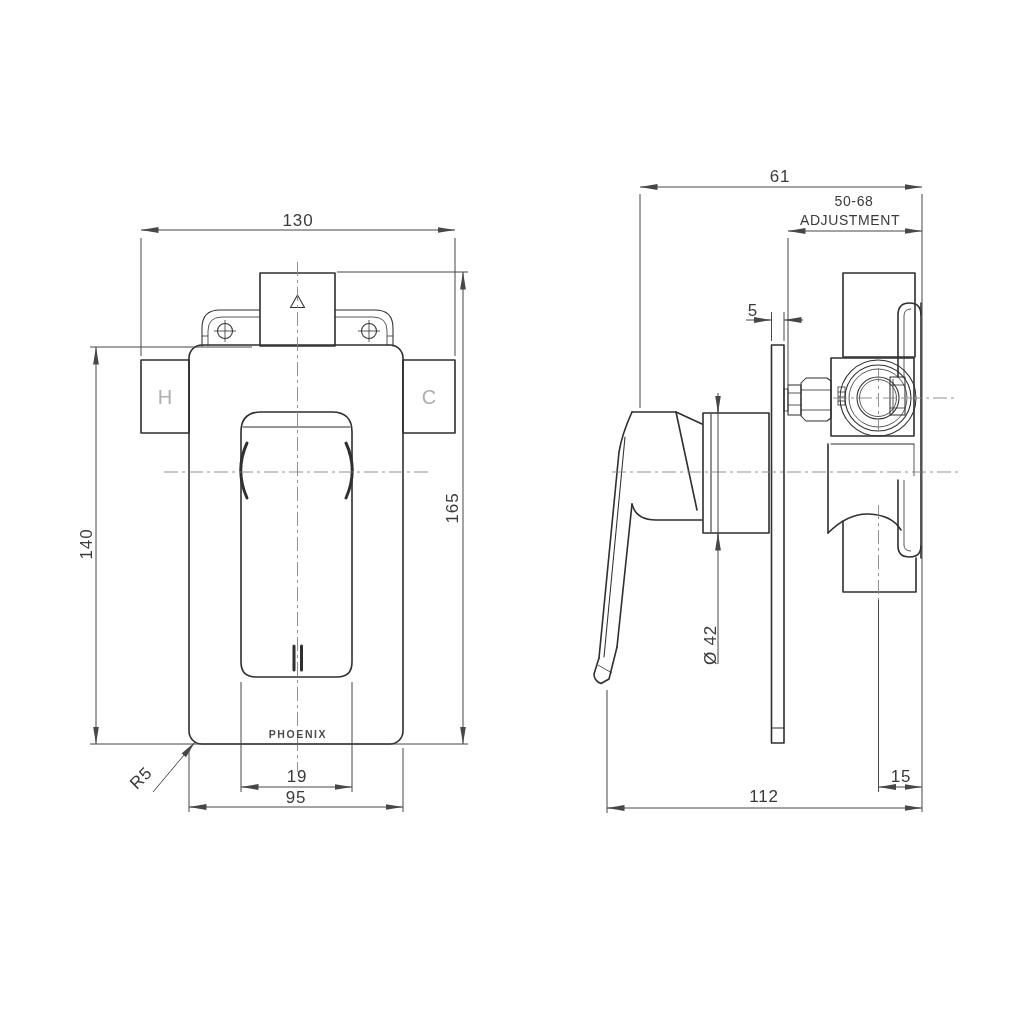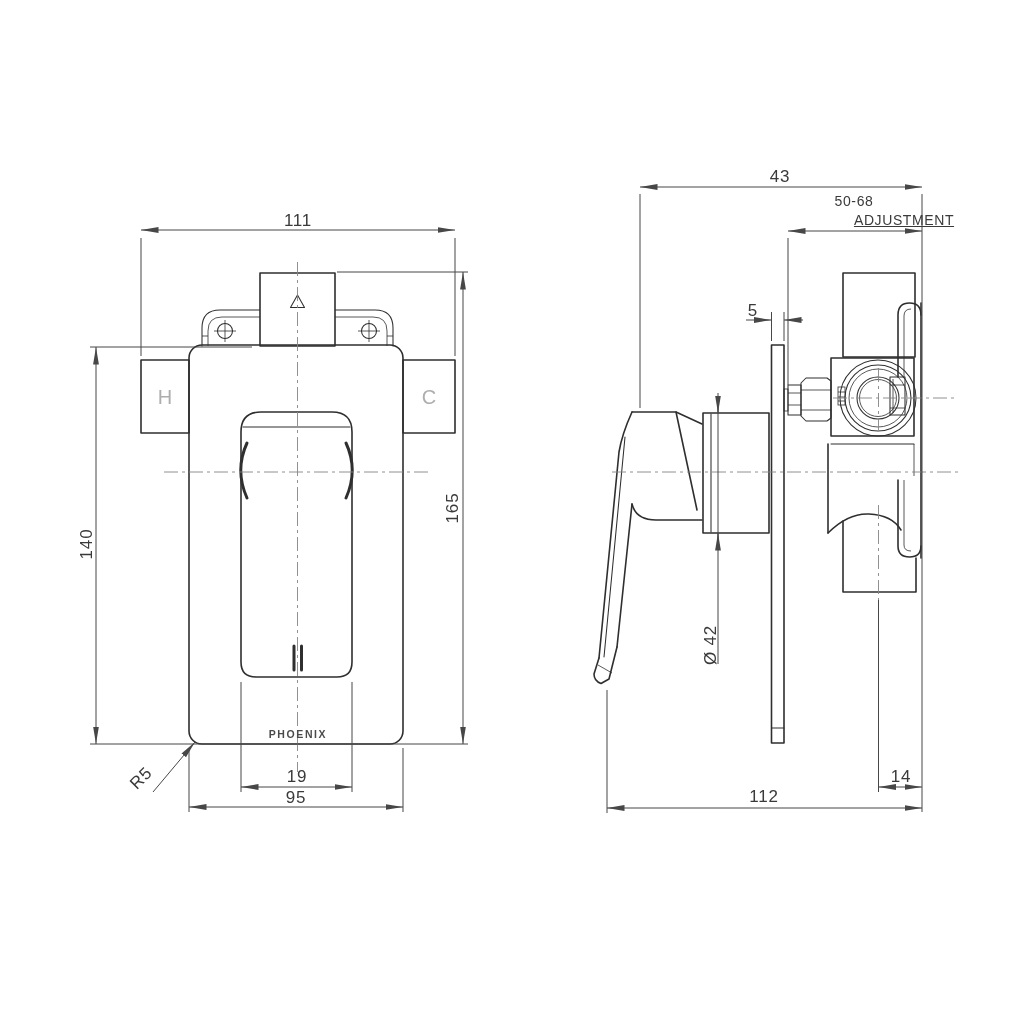--- a/index.html
+++ b/index.html
@@ -185,31 +185,31 @@
     <line class="dl" x1="718" y1="550" x2="718" y2="533" marker-end="url(#arw)"></line>
 
     <line class="dl" x1="878.5" y1="787" x2="922" y2="787" marker-start="url(#arw)" marker-end="url(#arw)"></line>
     <line class="dl" x1="878.5" y1="600" x2="878.5" y2="792"></line>
 
     <line class="dl" x1="607" y1="690" x2="607" y2="813"></line>
     <line class="dl" x1="607" y1="808" x2="922" y2="808" marker-start="url(#arw)" marker-end="url(#arw)"></line>
   </g>
 </svg>
 
-<div class="lbl" style="left:298px;top:220px;">111</div>
+<div class="lbl" style="left:298px;top:220px;">130</div>
 <div class="lbl rot90" style="left:86px;top:544px;">140</div>
 <div class="lbl rot90" style="left:452px;top:508px;">165</div>
 <div class="lbl" style="left:297px;top:776px;">19</div>
 <div class="lbl" style="left:296px;top:797px;">95</div>
 <div class="lbl rot45" style="left:141px;top:778px;">R5</div>
 <div class="lbl engraved" style="left:165px;top:397px;">H</div>
 <div class="lbl engraved" style="left:429px;top:397px;">C</div>
 <div class="lbl brand" style="left:298px;top:734px;">PHOENIX</div>
 
-<div class="lbl" style="left:780px;top:176px;">43</div>
+<div class="lbl" style="left:780px;top:176px;">61</div>
 <div class="lbl adj" style="left:854px;top:201px;">50-68</div>
-<div class="lbl adj" style="left:904px;top:220px;text-decoration:underline;">ADJUSTMENT</div>
+<div class="lbl adj" style="left:850px;top:220px;">ADJUSTMENT</div>
 <div class="lbl" style="left:753px;top:310px;">5</div>
 <div class="lbl rot90" style="left:710px;top:645px;">Ø 42</div>
-<div class="lbl" style="left:901px;top:776px;">14</div>
+<div class="lbl" style="left:901px;top:776px;">15</div>
 <div class="lbl" style="left:764px;top:796px;">112</div>
 
 </div>
 
 </body></html>

